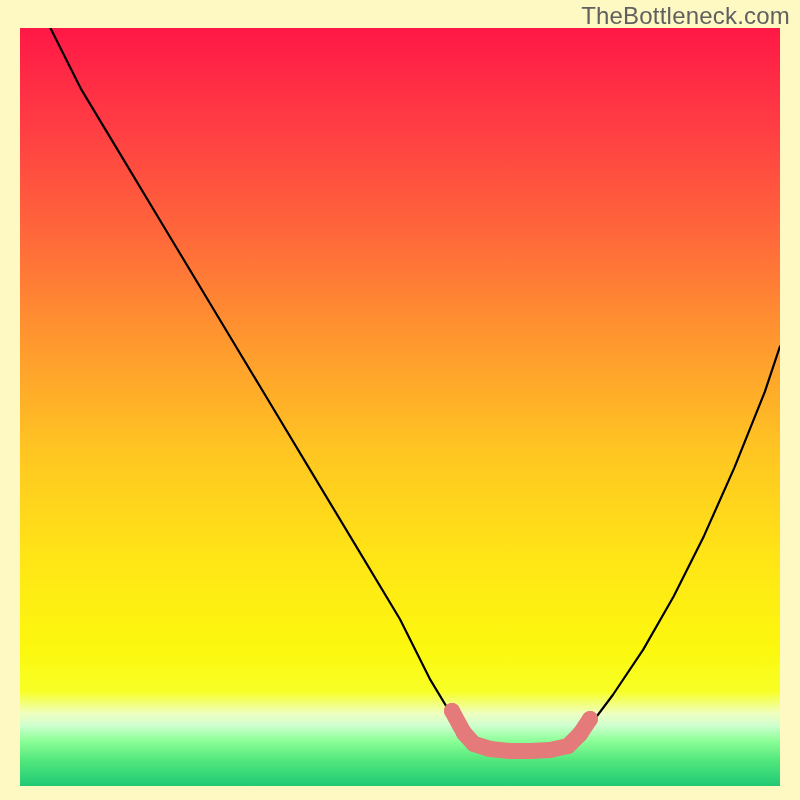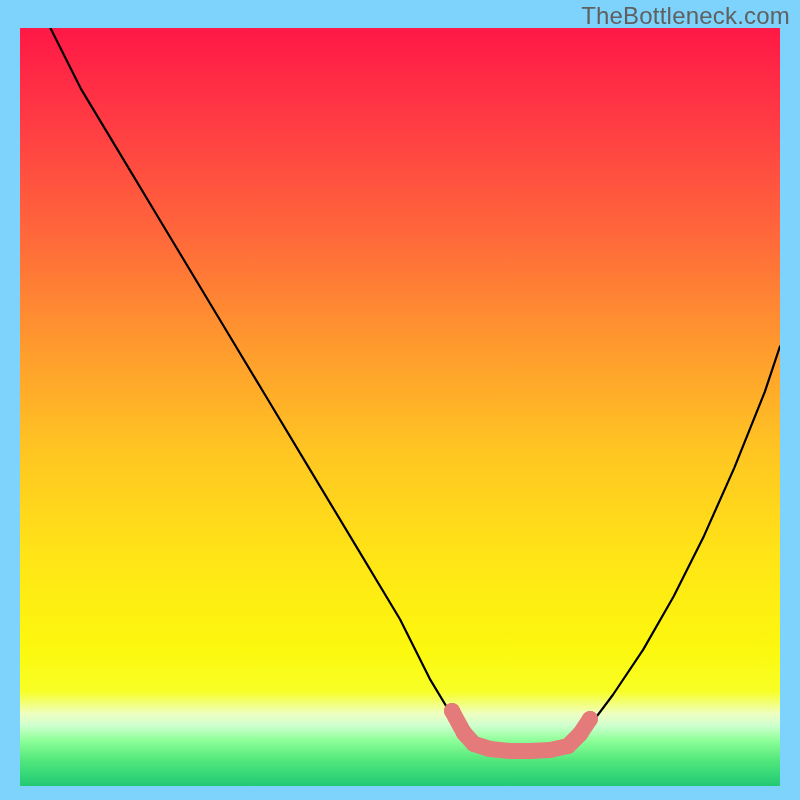--- a/index.html
+++ b/index.html
@@ -8,21 +8,21 @@
     width: 800px;
     height: 800px;
     background: #000;
     overflow: hidden;
     font-family: Arial, Helvetica, sans-serif;
   }
   .outer {
     position: relative;
     width: 800px;
     height: 800px;
-    background: #7dd3fc;
+    background: #fef9c3;
   }
   .watermark {
     position: absolute;
     top: 2px;
     right: 10px;
     color: #606060;
     font-size: 24px;
     font-weight: 500;
     letter-spacing: 0.2px;
     z-index: 5;

